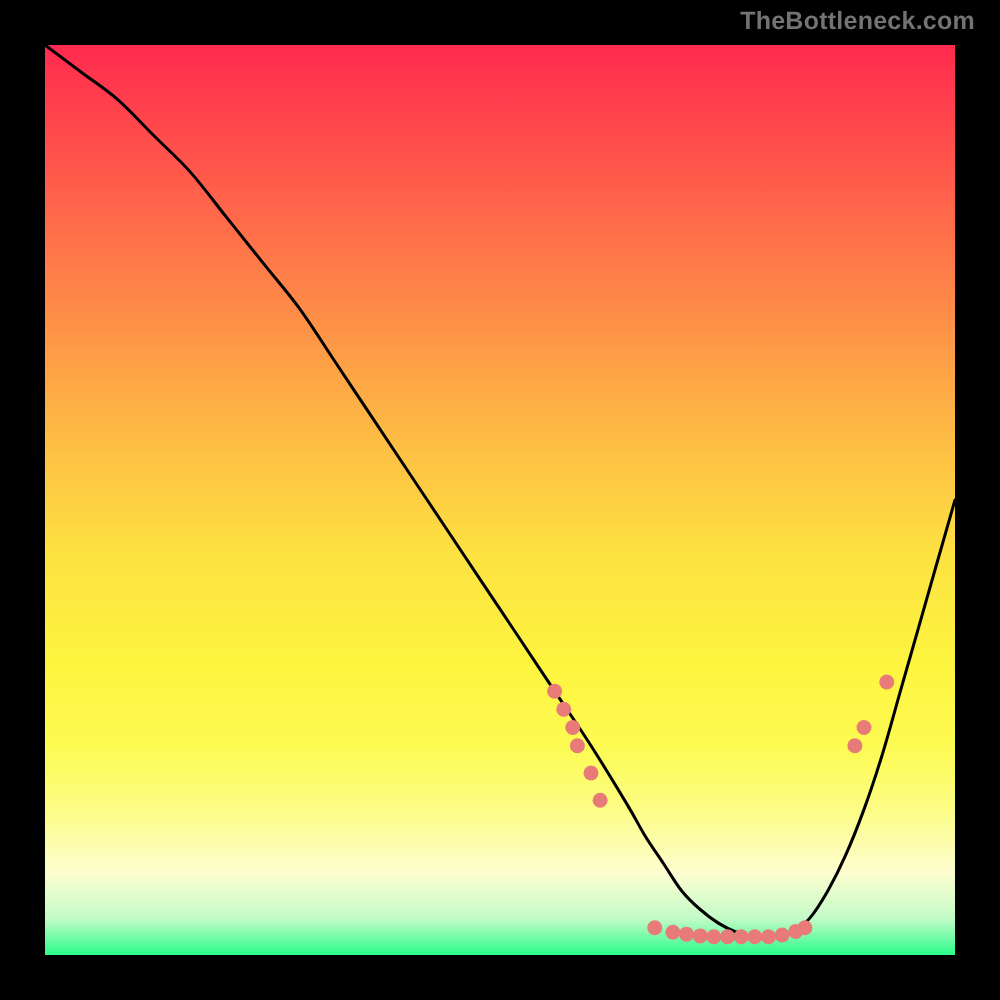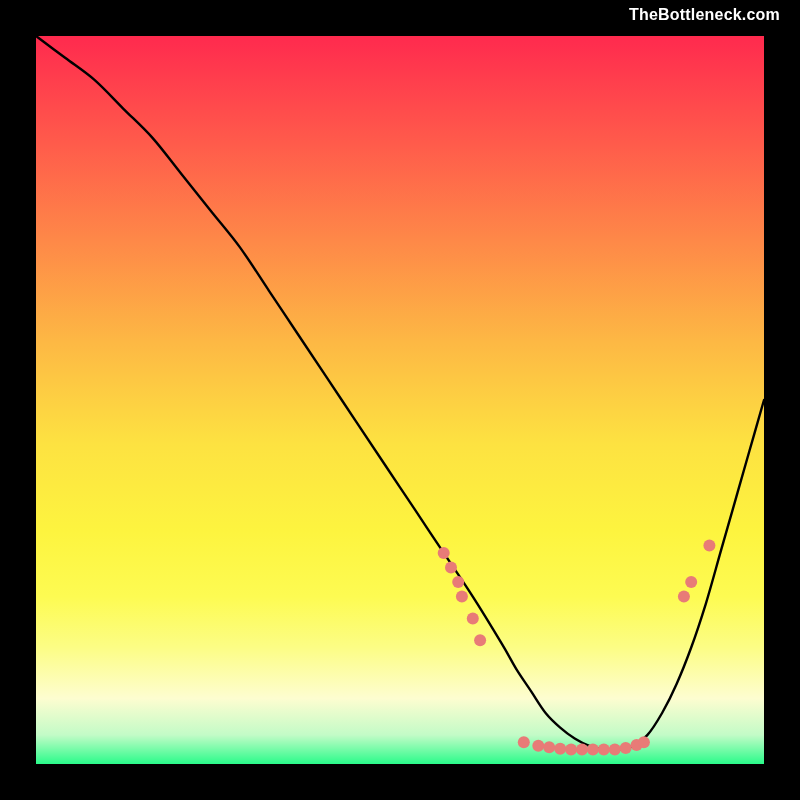--- a/index.html
+++ b/index.html
@@ -36,23 +36,23 @@
       #fdfdd0 91%,
       #c3fbc7 96%,
       #2afb8a 100%
     );
   }
   .watermark {
     position: absolute;
     top: 6px;
     right: 20px;
     font-family: Arial, Helvetica, sans-serif;
-    font-size: 16px;
+    font-size: 20px;
     font-weight: 600;
-    color: #ffffff;
+    color: #737373;
     letter-spacing: 0.2px;
     margin-left: 32px;
   }
   svg.curve {
     position: absolute;
     left: 0;
     top: 0;
     width: 728px;
     height: 728px;
     overflow: visible;

